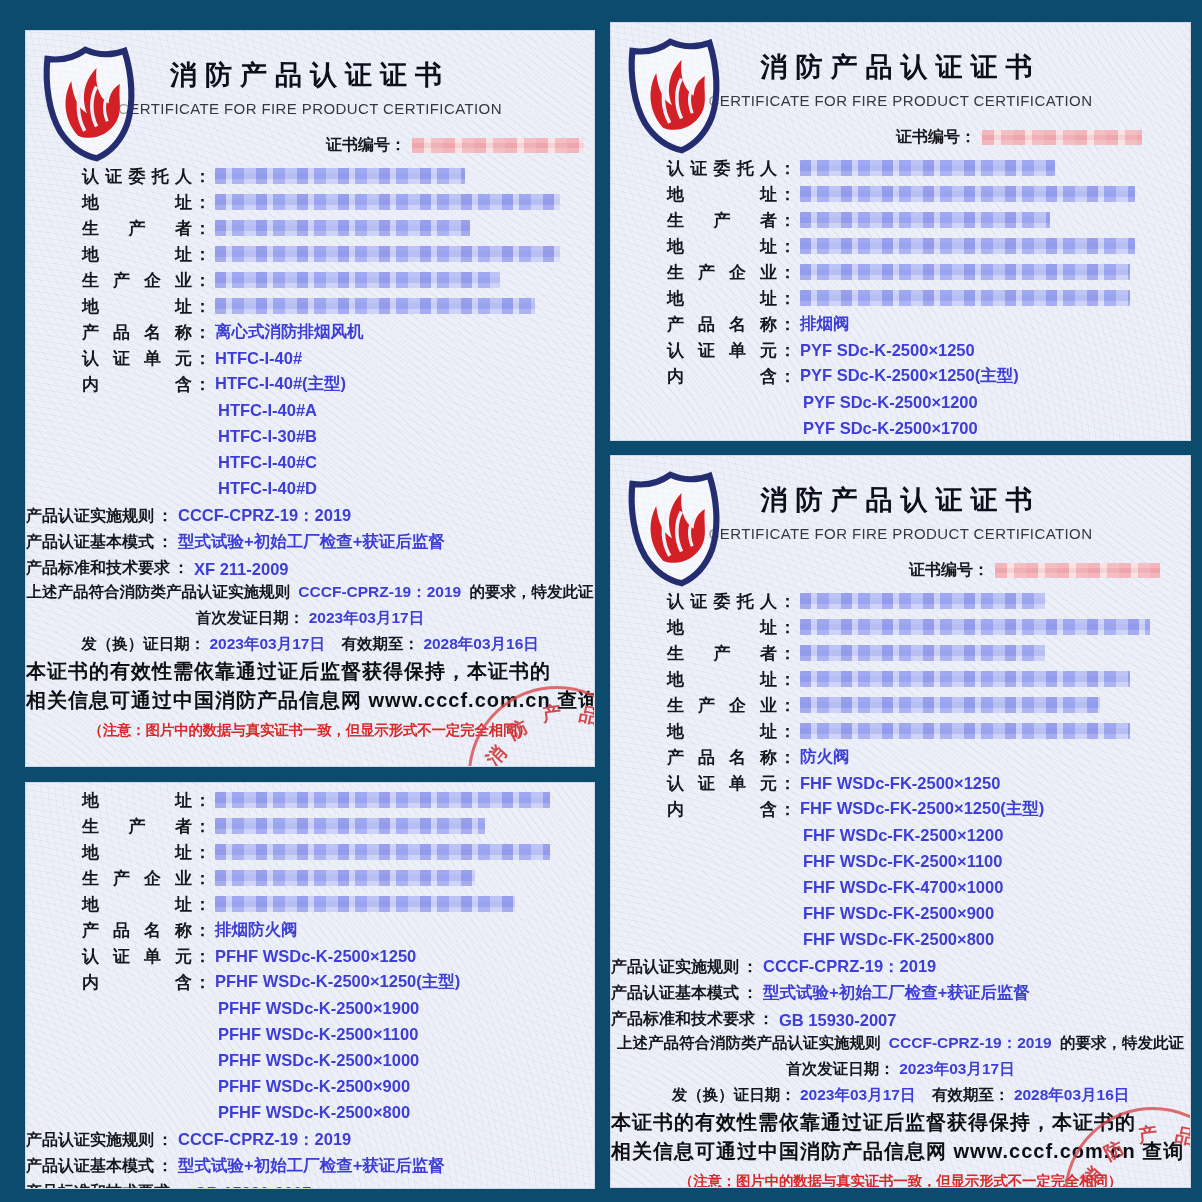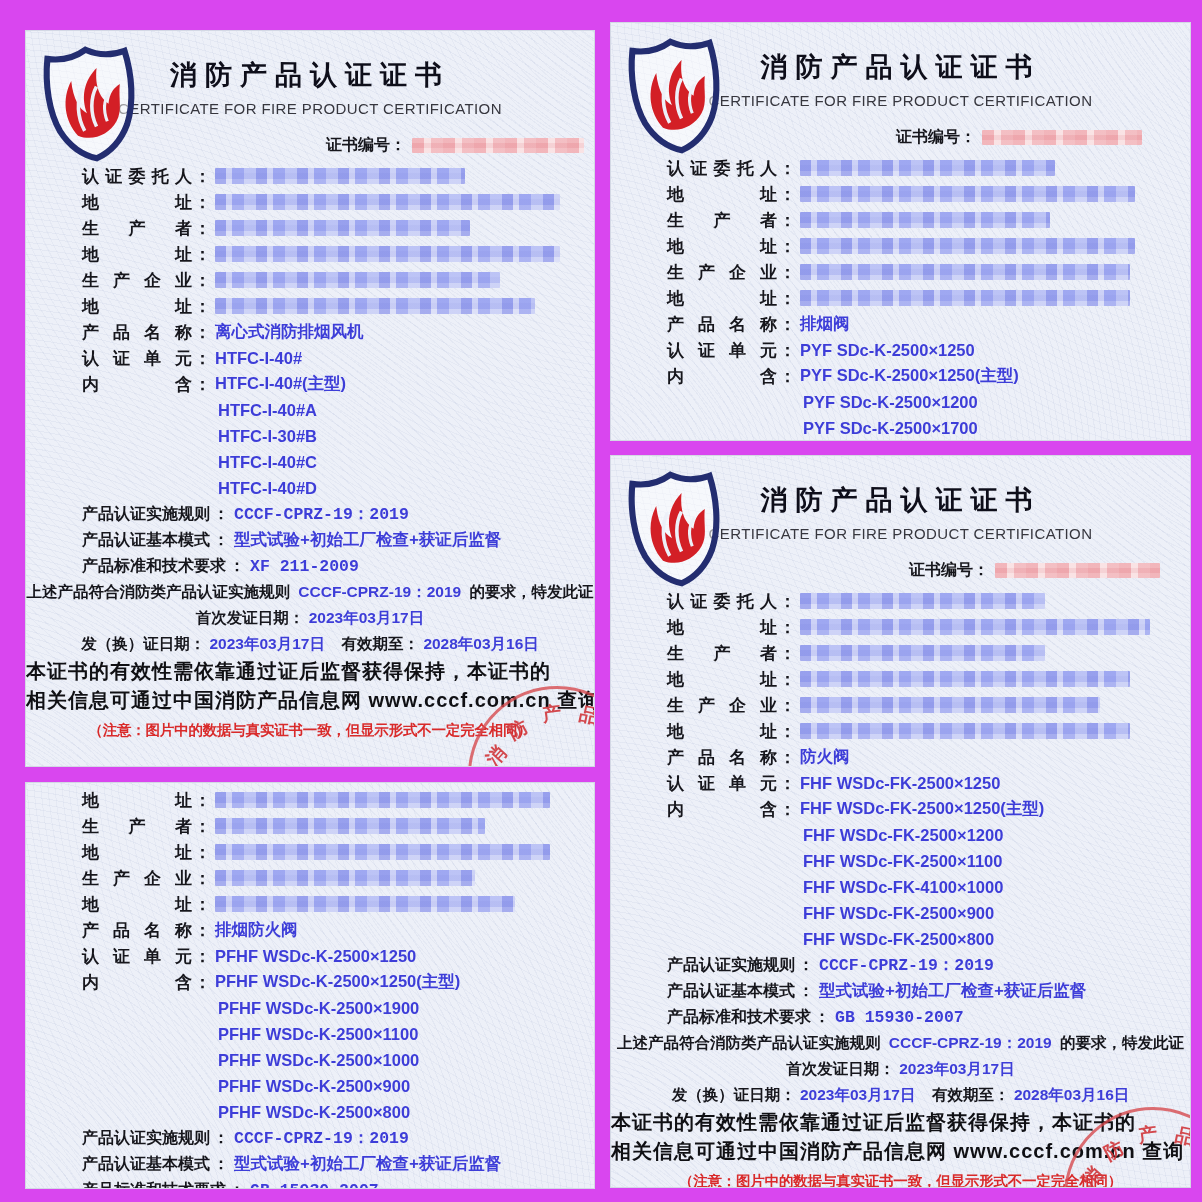--- a/index.html
+++ b/index.html
@@ -1,18 +1,18 @@
 <!DOCTYPE html>
 <html><head>
 <meta charset="utf-8">
 <style>
   * { margin:0; padding:0; box-sizing:border-box; }
   html,body { background:#ffffff; }
   body { width:1202px; height:1202px; font-family:"Liberation Sans", sans-serif; }
-  .page { position:relative; width:1202px; height:1202px; background:#d946ef; overflow:hidden; }
+  .page { position:relative; width:1202px; height:1202px; background:#0c4a6e; overflow:hidden; }
 
   .cert {
     position:absolute; overflow:hidden;
     background-color:#edf0f8;
     border:1px solid #d3d8e4;
     background-image:
       repeating-radial-gradient(circle at -10% 115%, rgba(148,162,200,0.11) 0 1px, rgba(0,0,0,0) 1px 6px),
       repeating-radial-gradient(circle at 112% -12%, rgba(148,162,200,0.09) 0 1px, rgba(0,0,0,0) 1px 7px);
   }
 
@@ -45,22 +45,22 @@
     background-color:#f5c8cb;
     background-image:
       repeating-linear-gradient(90deg, rgba(233,130,140,0.38) 0 12px, rgba(255,255,255,0.32) 12px 19px,
         rgba(238,160,168,0.42) 19px 31px),
       repeating-linear-gradient(0deg, rgba(255,255,255,0.25) 0 5px, rgba(228,150,158,0.22) 5px 10px);
   }
 
   .irow { height:26px; line-height:26px; padding-left:192px; font-size:16.5px; font-weight:bold;
           color:#3d3dd8; white-space:nowrap; }
 
-  .rrow { display:flex; align-items:center; height:26px; margin-left:56px;
-          font-size:16px; font-weight:bold; color:#16161c; white-space:nowrap;font-family:Liberation Mono, monospace; }
+  .rrow { display:flex; align-items:flex-end; height:26px; 
+          font-size:16px; font-weight:bold; color:#16161c; white-space:nowrap; }
   .rrow .fcolon { margin:0 5px 0 3px; }
 
   .crow { text-align:center; height:26px; line-height:26px; font-size:15.5px; font-weight:bold;
           color:#16161c; white-space:nowrap; }
   .crow .fvalue { font-size:15.5px; }
   .crow .sp { margin:0 4px; }
   .gap8 { display:inline-block; width:8px; }
 
   .vline { height:29px; line-height:29px; font-size:20px; font-weight:bold;
            color:#101014; letter-spacing:1px; white-space:nowrap; }
@@ -388,21 +388,21 @@
           <span class="fcolon">：</span>
         <span class="fvalue">FHF WSDc-FK-2500×1250</span>
       </div>
       <div class="frow">
         <span class="flabel">内含</span>
           <span class="fcolon">：</span>
         <span class="fvalue">FHF WSDc-FK-2500×1250(主型)</span>
       </div>
       <div class="irow">FHF WSDc-FK-2500×1200</div>
       <div class="irow">FHF WSDc-FK-2500×1100</div>
-      <div class="irow">FHF WSDc-FK-4100×1000</div>
+      <div class="irow">FHF WSDc-FK-4700×1000</div>
       <div class="irow">FHF WSDc-FK-2500×900</div>
       <div class="irow">FHF WSDc-FK-2500×800</div>
       <div class="rrow">
         <span>产品认证实施规则</span>
           <span class="fcolon">：</span>
         <span class="fvalue">CCCF-CPRZ-19：2019</span>
       </div>
       <div class="rrow">
         <span>产品认证基本模式</span>
           <span class="fcolon">：</span>

